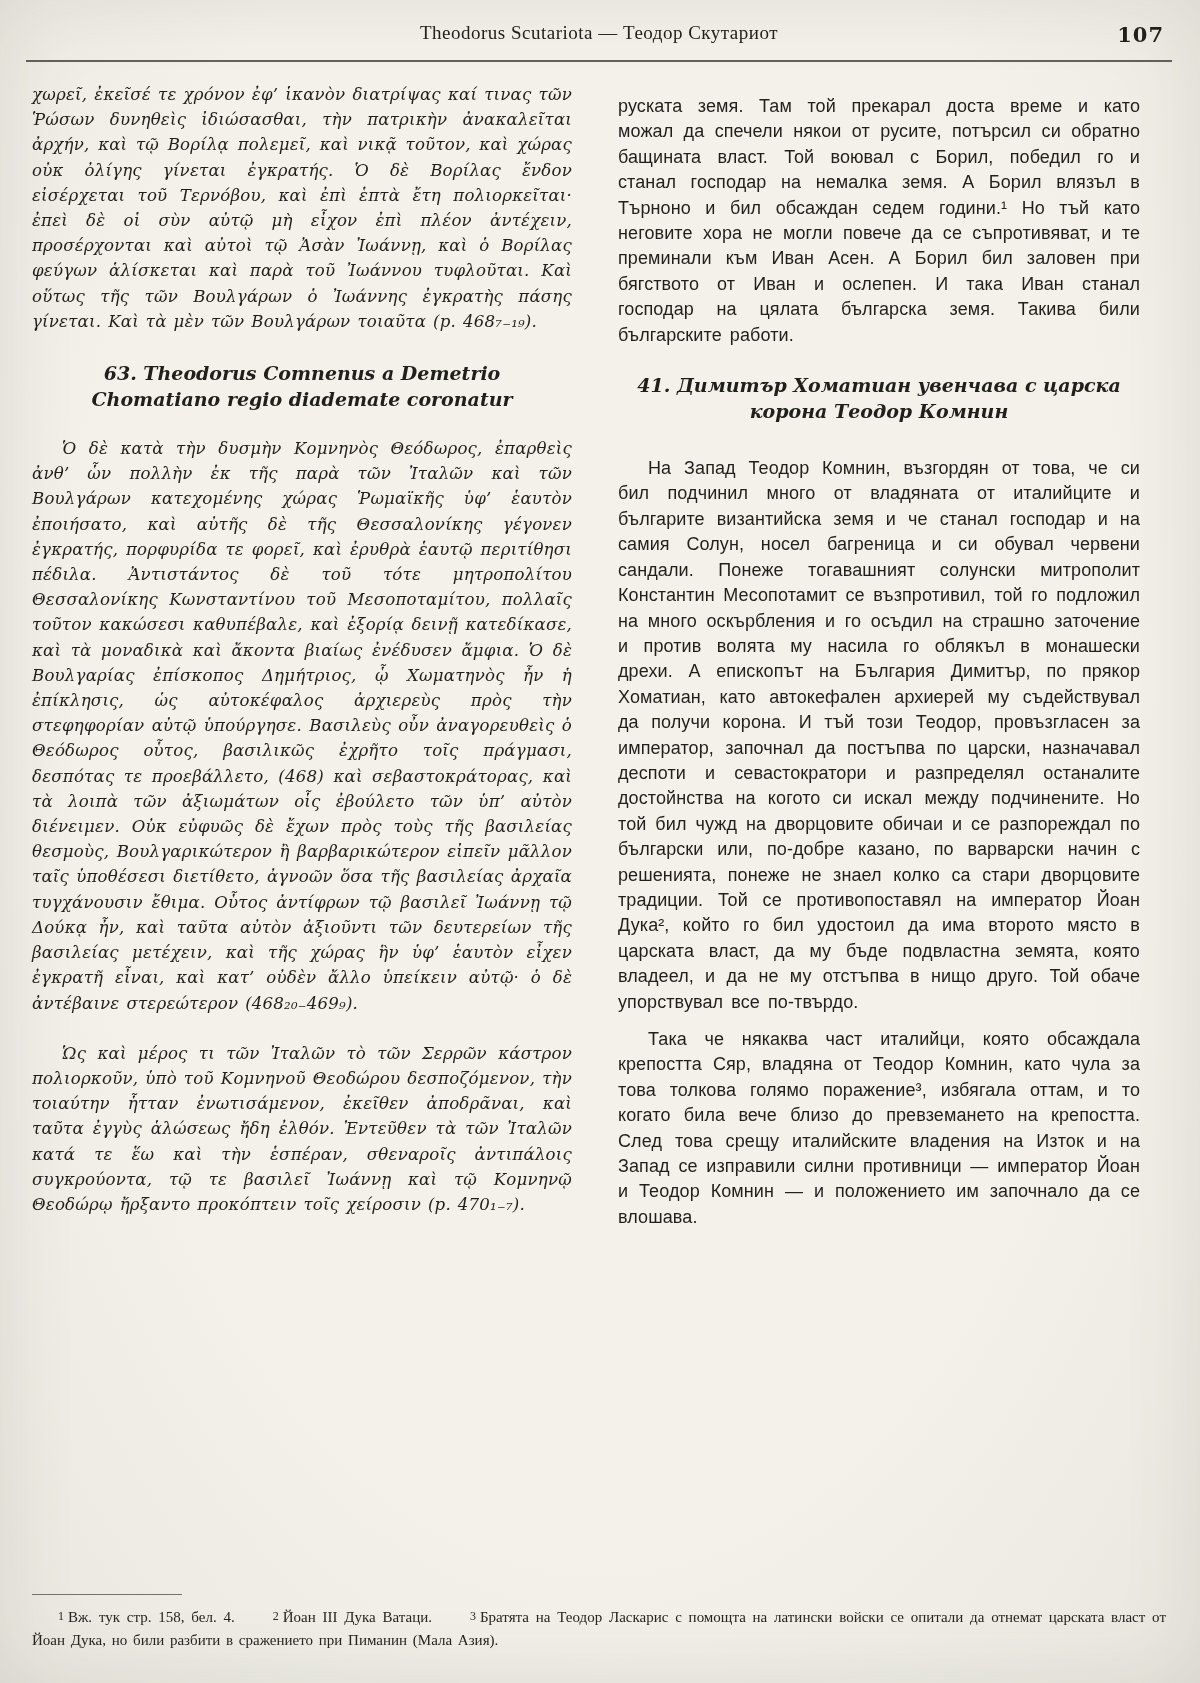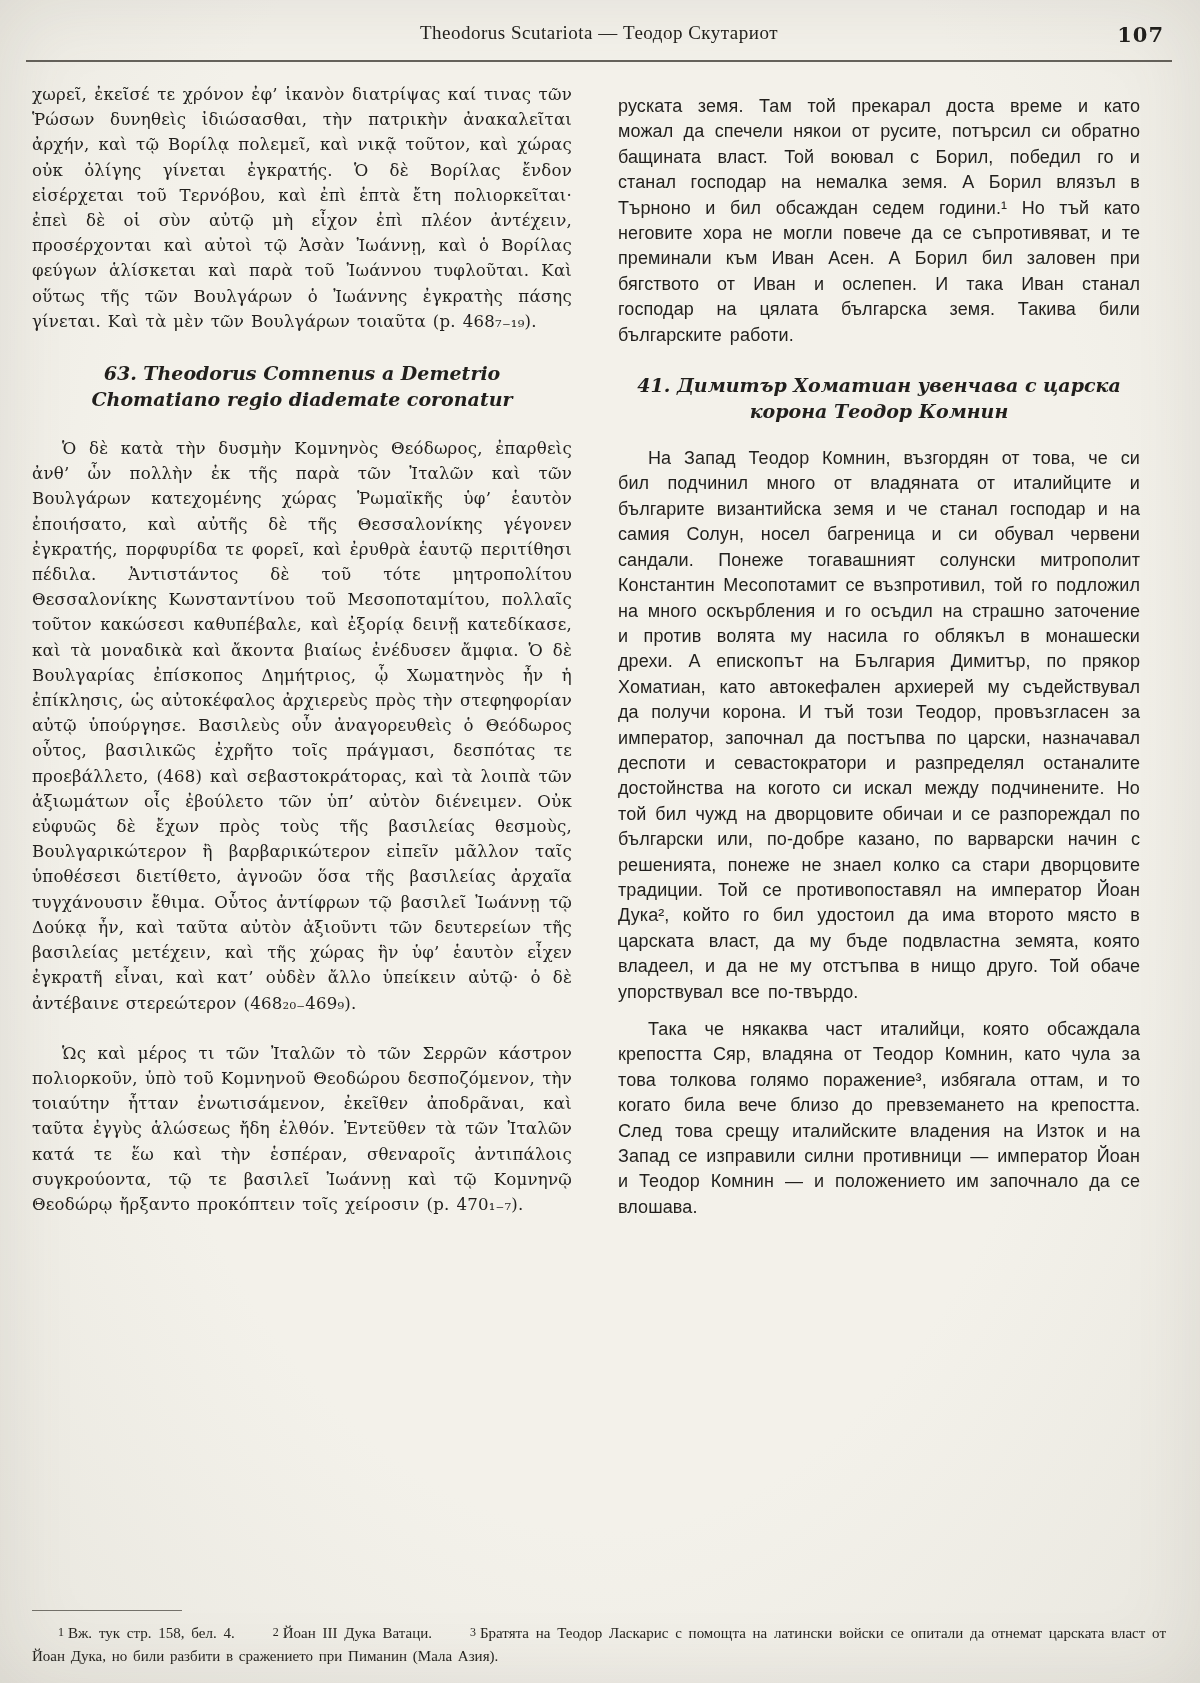--- a/index.html
+++ b/index.html
@@ -64,20 +64,21 @@
     flex: 1 1 0;
     min-width: 0;
   }
   .col-left  { max-width: 540px; }
   .col-right { max-width: 546px; }
 
   
   .greek p {
     margin: 0;
     font-family: "DejaVu Serif", serif;
+    font-style: italic;
     font-size: 16.6px;
     line-height: 25.2px;
     text-align: justify;
     letter-spacing: 0.2px;
     word-spacing: 1.5px;
   }
   .greek p.indent { text-indent: 30px; }
   .greek p + p { margin-top: 0; }
   .para-gap { margin-top: 25px !important; }
 
@@ -99,29 +100,29 @@
     font-weight: bold;
     text-align: center;
     font-size: 19px;
     line-height: 26px;
     margin: 26px 14px 24px 14px;
     font-family: "DejaVu Serif", serif;
   }
   .bulg .section-heading {
     font-family: "DejaVu Serif", serif;
     font-weight: bold;
-    margin: 24px 6px 22px 6px;
+    margin: 24px 6px 32px 6px;
   }
 
   
   .footnote-area {
     position: absolute;
     left: 32px;
     right: 34px;
-    bottom: 16px;
+    bottom: 32px;
   }
   .footnote-rule {
     width: 150px;
     border-bottom: 1.5px solid #55524b;
     margin-bottom: 10px;
     opacity: 0.8;
   }
   .footnotes {
     font-family: "Liberation Serif", serif;
     font-size: 15px;

